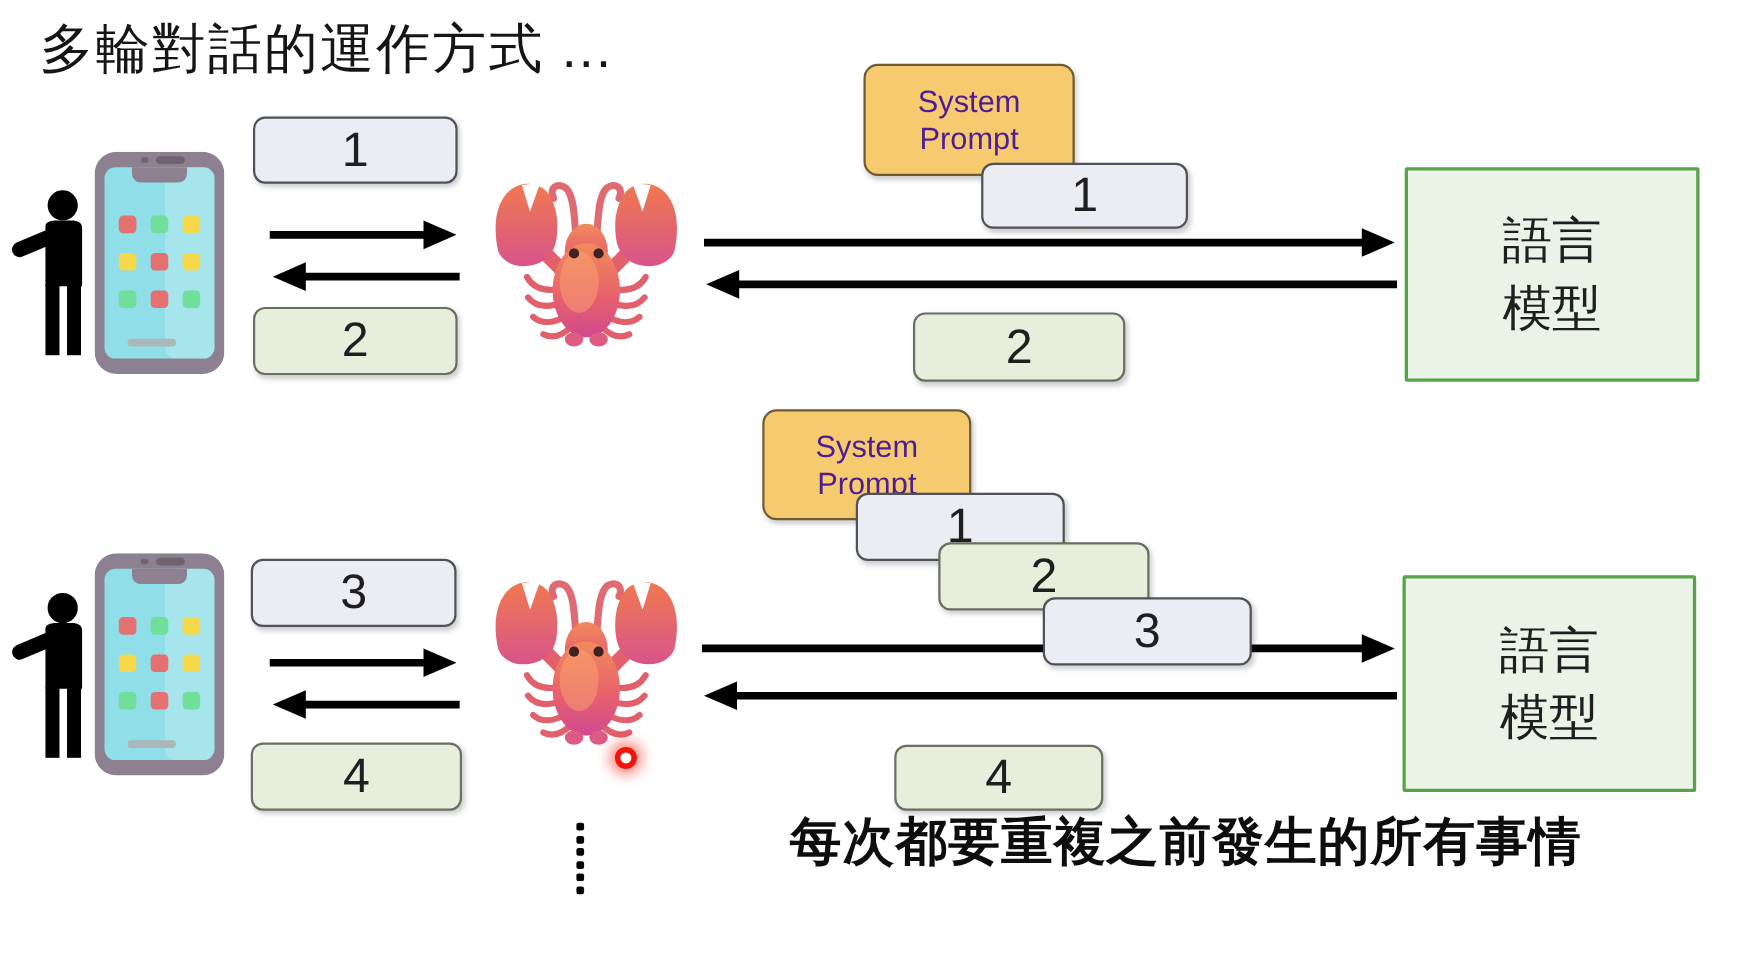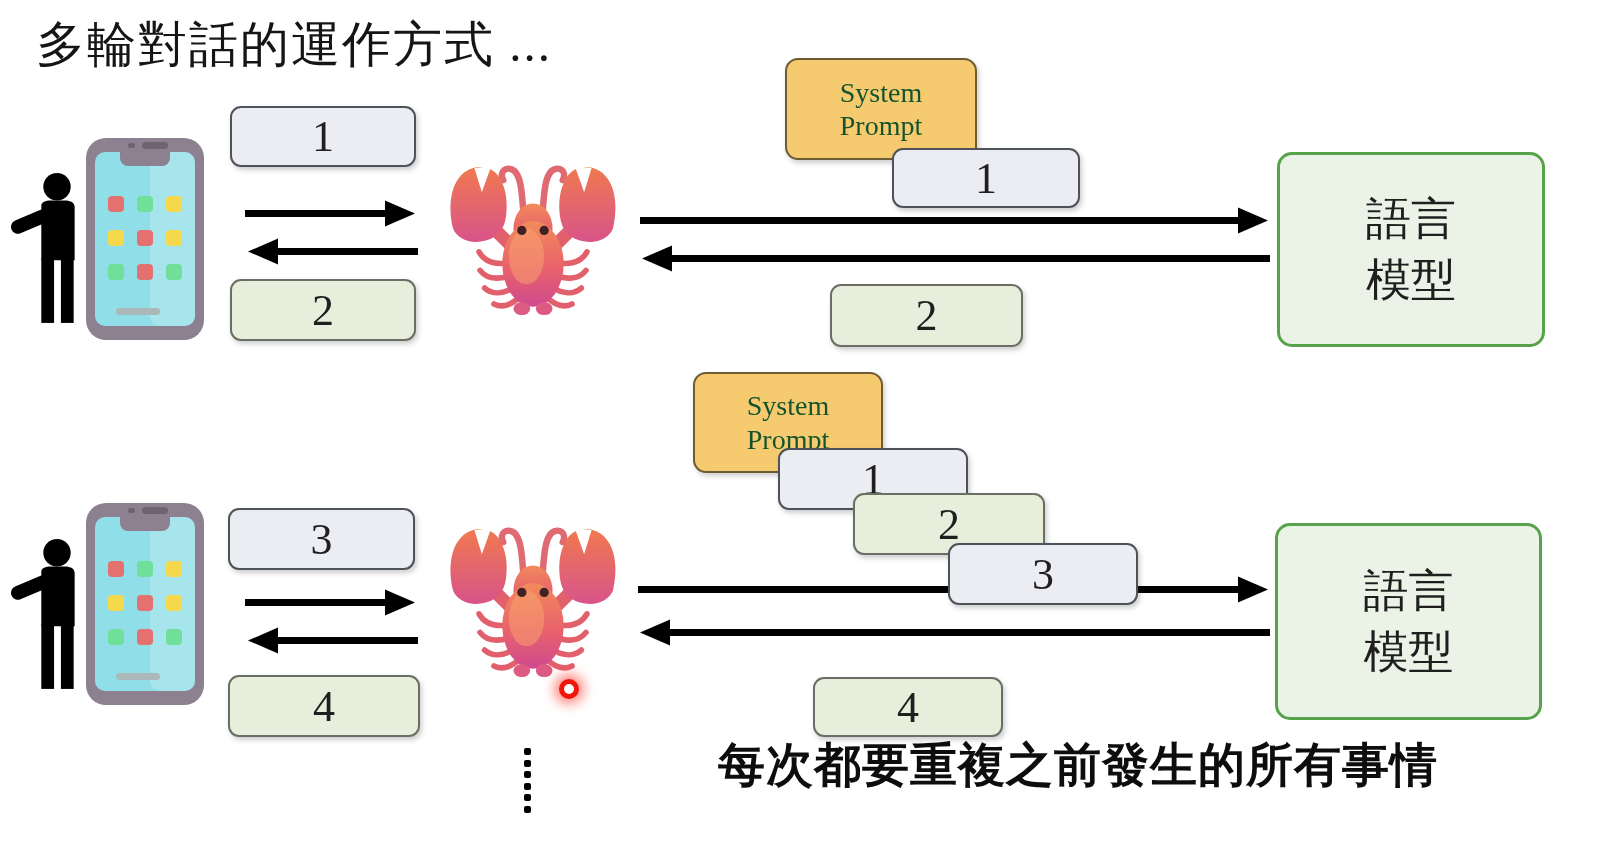--- a/index.html
+++ b/index.html
@@ -1,44 +1,44 @@
 <!DOCTYPE html>
 <html><head>
 <meta charset="utf-8">
 <style>
   html,body{margin:0;padding:0;background:#fff;}
   .slide{
     position:relative;width:1600px;height:868px;background:#ffffff;overflow:hidden;
-    font-family:Liberation Serif, serif;color:#1a1a1a;
+    font-family:Liberation Sans, sans-serif;color:#1a1a1a;
   }
   .abs{position:absolute;}
   .title{
     left:36px;top:12px;font-size:49px;font-weight:500;letter-spacing:2px;color:#151515;
   }
   .footer{
     left:718px;top:734px;font-size:47px;font-weight:700;letter-spacing:1px;color:#0d0d0d;
   }
   
   .msgbox{
     display:flex;align-items:center;justify-content:center;
     border-radius:11px;box-sizing:border-box;
     font-size:44px;color:#1f1f1f;
     box-shadow:2px 3px 5px rgba(60,60,60,0.25);
   }
   .user-fill{background:#ECEDF2;border:2px solid #4e525a;}
   .asst-fill{background:#E7EFDC;border:2px solid #6b6e62;}
   .sp-box{
     background:#F6CB70;border:2px solid #6d5c33;border-radius:13px;
     display:flex;align-items:center;justify-content:center;text-align:center;
-    font-size:28px;line-height:1.18;color:#14532d;box-shadow:2px 3px 5px rgba(60,60,60,0.25);
+    font-size:28px;line-height:1.18;color:#4c1d95;box-shadow:2px 3px 5px rgba(60,60,60,0.25);
     box-sizing:border-box;
   }
   .sp-box .label{width:118px;}
   .llm-box{
-    background:#EBF3E7;border:3px solid #57A24B;border-radius:15px;
+    background:#EBF3E7;border:3px solid #57A24B;border-radius:2px;
     display:flex;flex-direction:column;align-items:center;justify-content:center;
     font-size:45px;line-height:1.35;color:#1f1f1f;box-sizing:border-box;
   }
   .arrow{display:block;}
   .dotcol{display:flex;flex-direction:column;gap:4.5px;}
   .dotcol .dot{width:7px;height:7px;background:#000;border-radius:2px;}
   .laser{
     width:10px;height:10px;border-radius:50%;
     background:#fff;border:5px solid #f2140a;
     box-shadow:0 0 12px 5px rgba(255,40,25,0.55);

